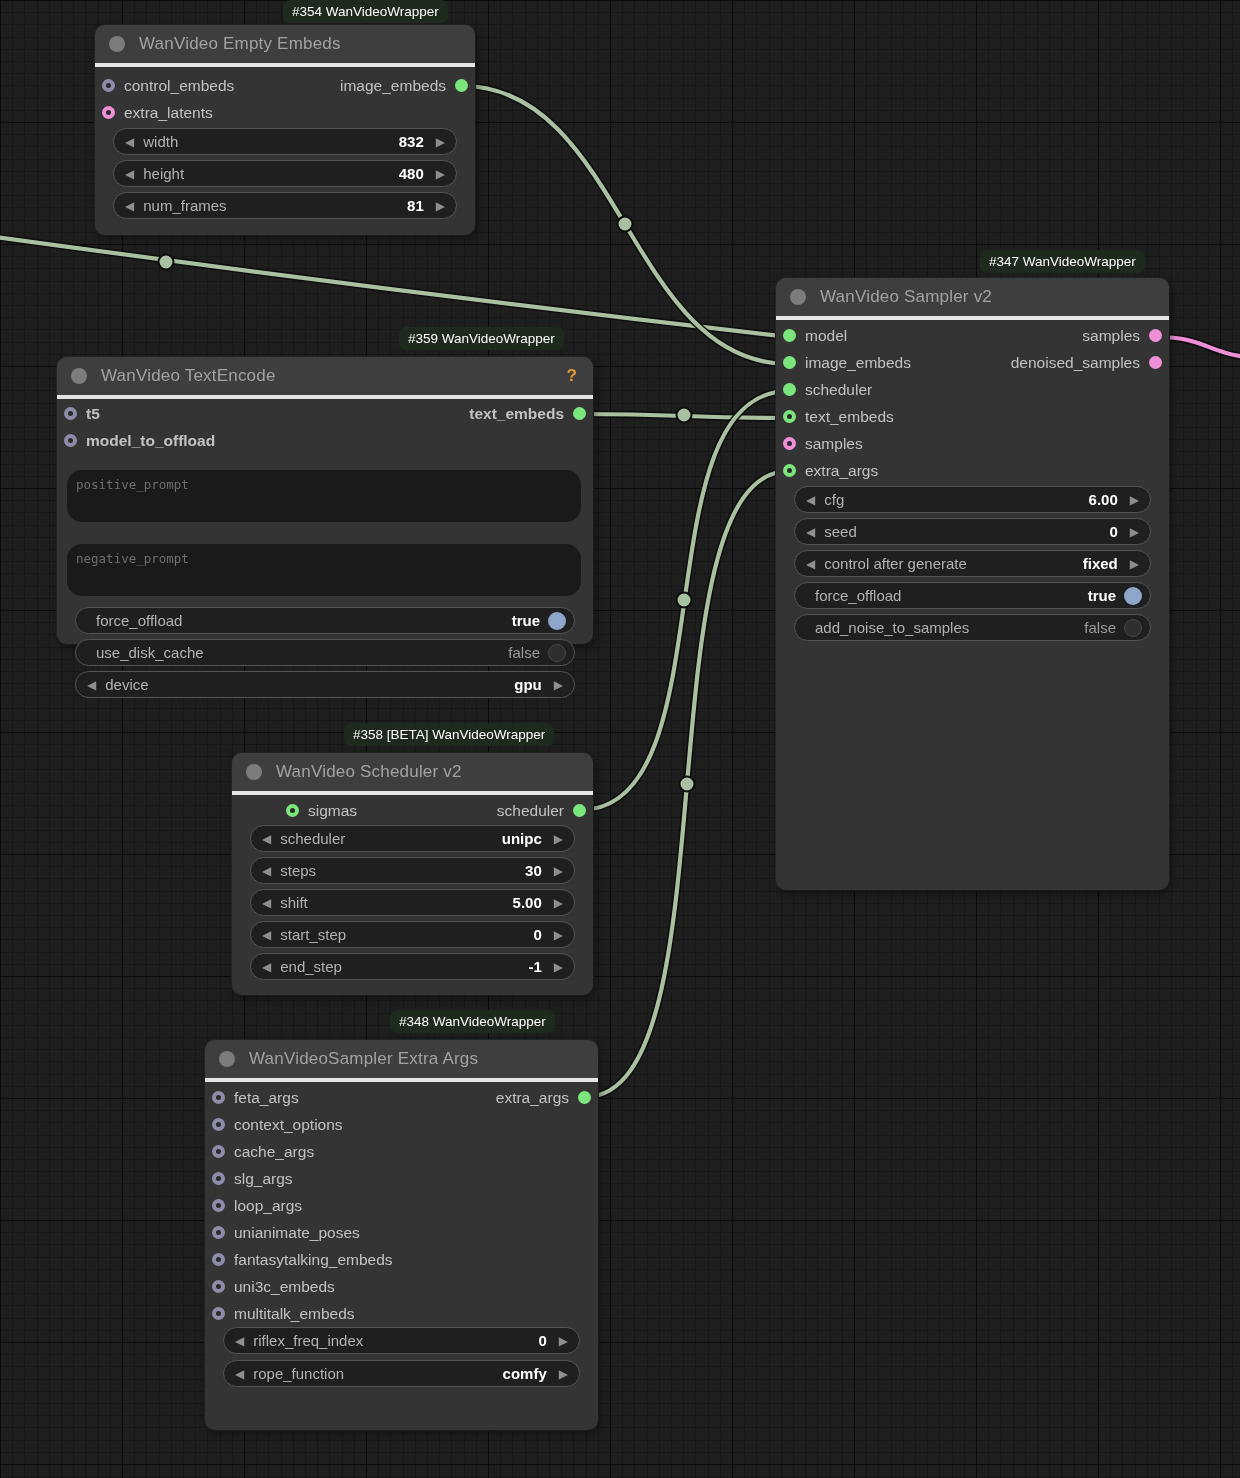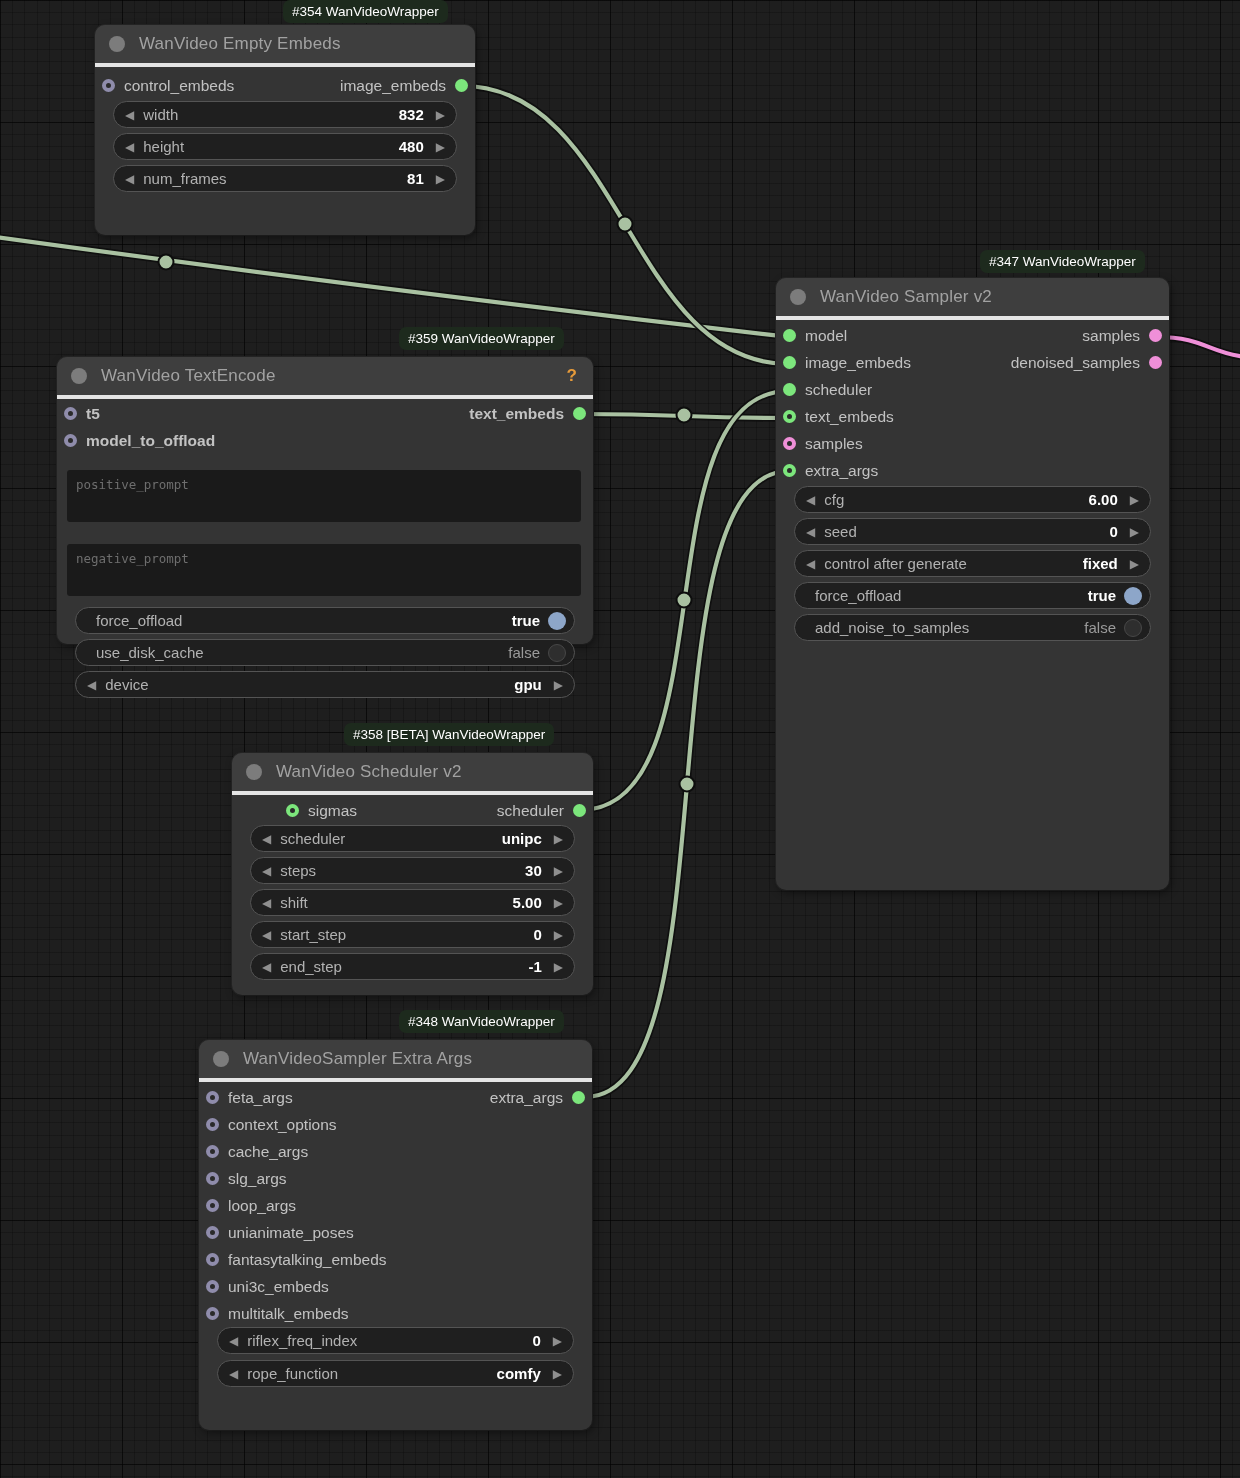--- a/index.html
+++ b/index.html
@@ -67,21 +67,21 @@
   .widget.toggle { padding:0 8px 0 20px; }
   .widget.toggle .wlabel { margin-left:0; }
   .widget.toggle .wvalue { padding-right:8px; }
   .widget.toggle .wvalue.off { color:#9a9a9a; font-weight:normal; }
   .tdot { width:18px; height:18px; border-radius:50%; flex:none; }
   .tdot.on  { background:#8da6c9; }
   .tdot.off { background:#2e2e2e; border:1px solid #474747; }
 
   textarea.prompt {
     display:block; width:514px; height:52px; margin:0 0 0 10px;
-    background:#1a1a1a; border:none; border-radius:3px; resize:none;
+    background:#1a1a1a; border:none; border-radius:15px; resize:none;
     font-family:"DejaVu Sans Mono", monospace; font-size:12.5px;
     color:#cccccc; padding:7px 9px; outline:none;
   }
   textarea.prompt::placeholder { color:#6e6e6e; }
 
   .badge {
     position:absolute; height:23px; line-height:23px;
     background:#1d2a1d; color:#ffffff;
     border-radius:7px; padding:0 9px; font-size:13.5px; white-space:nowrap;
   }
@@ -125,20 +125,24 @@
 
 <div class="node" style="left:95px; top:25px; width:380px; height:210px;">
   <div class="nheader">
     <span class="hdot"></span>
     <span class="ntitle">WanVideo Empty Embeds</span>
   </div>
   <div class="ports" style="padding-top:5px;text-align:right;">
     <div class="prow">
       <span class="dot ring-gray"></span>
       <span class="plabel">control_embeds</span>
+    </div>
+    <div class="prow">
+      <span class="dot ring-pink"></span>
+      <span class="plabel">extra_latents</span>
     </div>
     <div class="outputs" style="top:5px;">
       <div class="orow">
         <span class="olabel">image_embeds</span>
         <span class="dot solid-green"></span>
       </div>
     </div>
   </div>
   <div class="widgets" style="margin-top:2px;">
     <div class="widget">
@@ -323,21 +327,21 @@
     </div>
     <div class="widget">
       <span class="arr l">◀</span>
       <span class="wlabel">end_step</span>
       <span class="wvalue">-1</span>
       <span class="arr r">▶</span>
     </div>
   </div>
 </div>
 
-<div class="node" style="left:199px; top:1040px; width:393px; height:390px;">
+<div class="node" style="left:205px; top:1040px; width:393px; height:390px;">
   <div class="nheader">
     <span class="hdot"></span>
     <span class="ntitle">WanVideoSampler Extra Args</span>
   </div>
   <div class="ports" style="padding-top:2px;">
     <div class="prow">
       <span class="dot ring-gray"></span>
       <span class="plabel">feta_args</span>
     </div>
     <div class="prow">
@@ -392,13 +396,13 @@
       <span class="wvalue">comfy</span>
       <span class="arr r">▶</span>
     </div>
   </div>
 </div>
 
 <div class="badge" style="left:283px; top:0px;">#354 WanVideoWrapper</div>
 <div class="badge" style="left:399px; top:327px;">#359 WanVideoWrapper</div>
 <div class="badge" style="left:980px; top:250px;">#347 WanVideoWrapper</div>
 <div class="badge" style="left:344px; top:723px;">#358 [BETA] WanVideoWrapper</div>
-<div class="badge" style="left:399px; top:1010px;">#348 WanVideoWrapper</div>
+<div class="badge" style="left:390px; top:1010px;">#348 WanVideoWrapper</div>
 
 </body></html>

